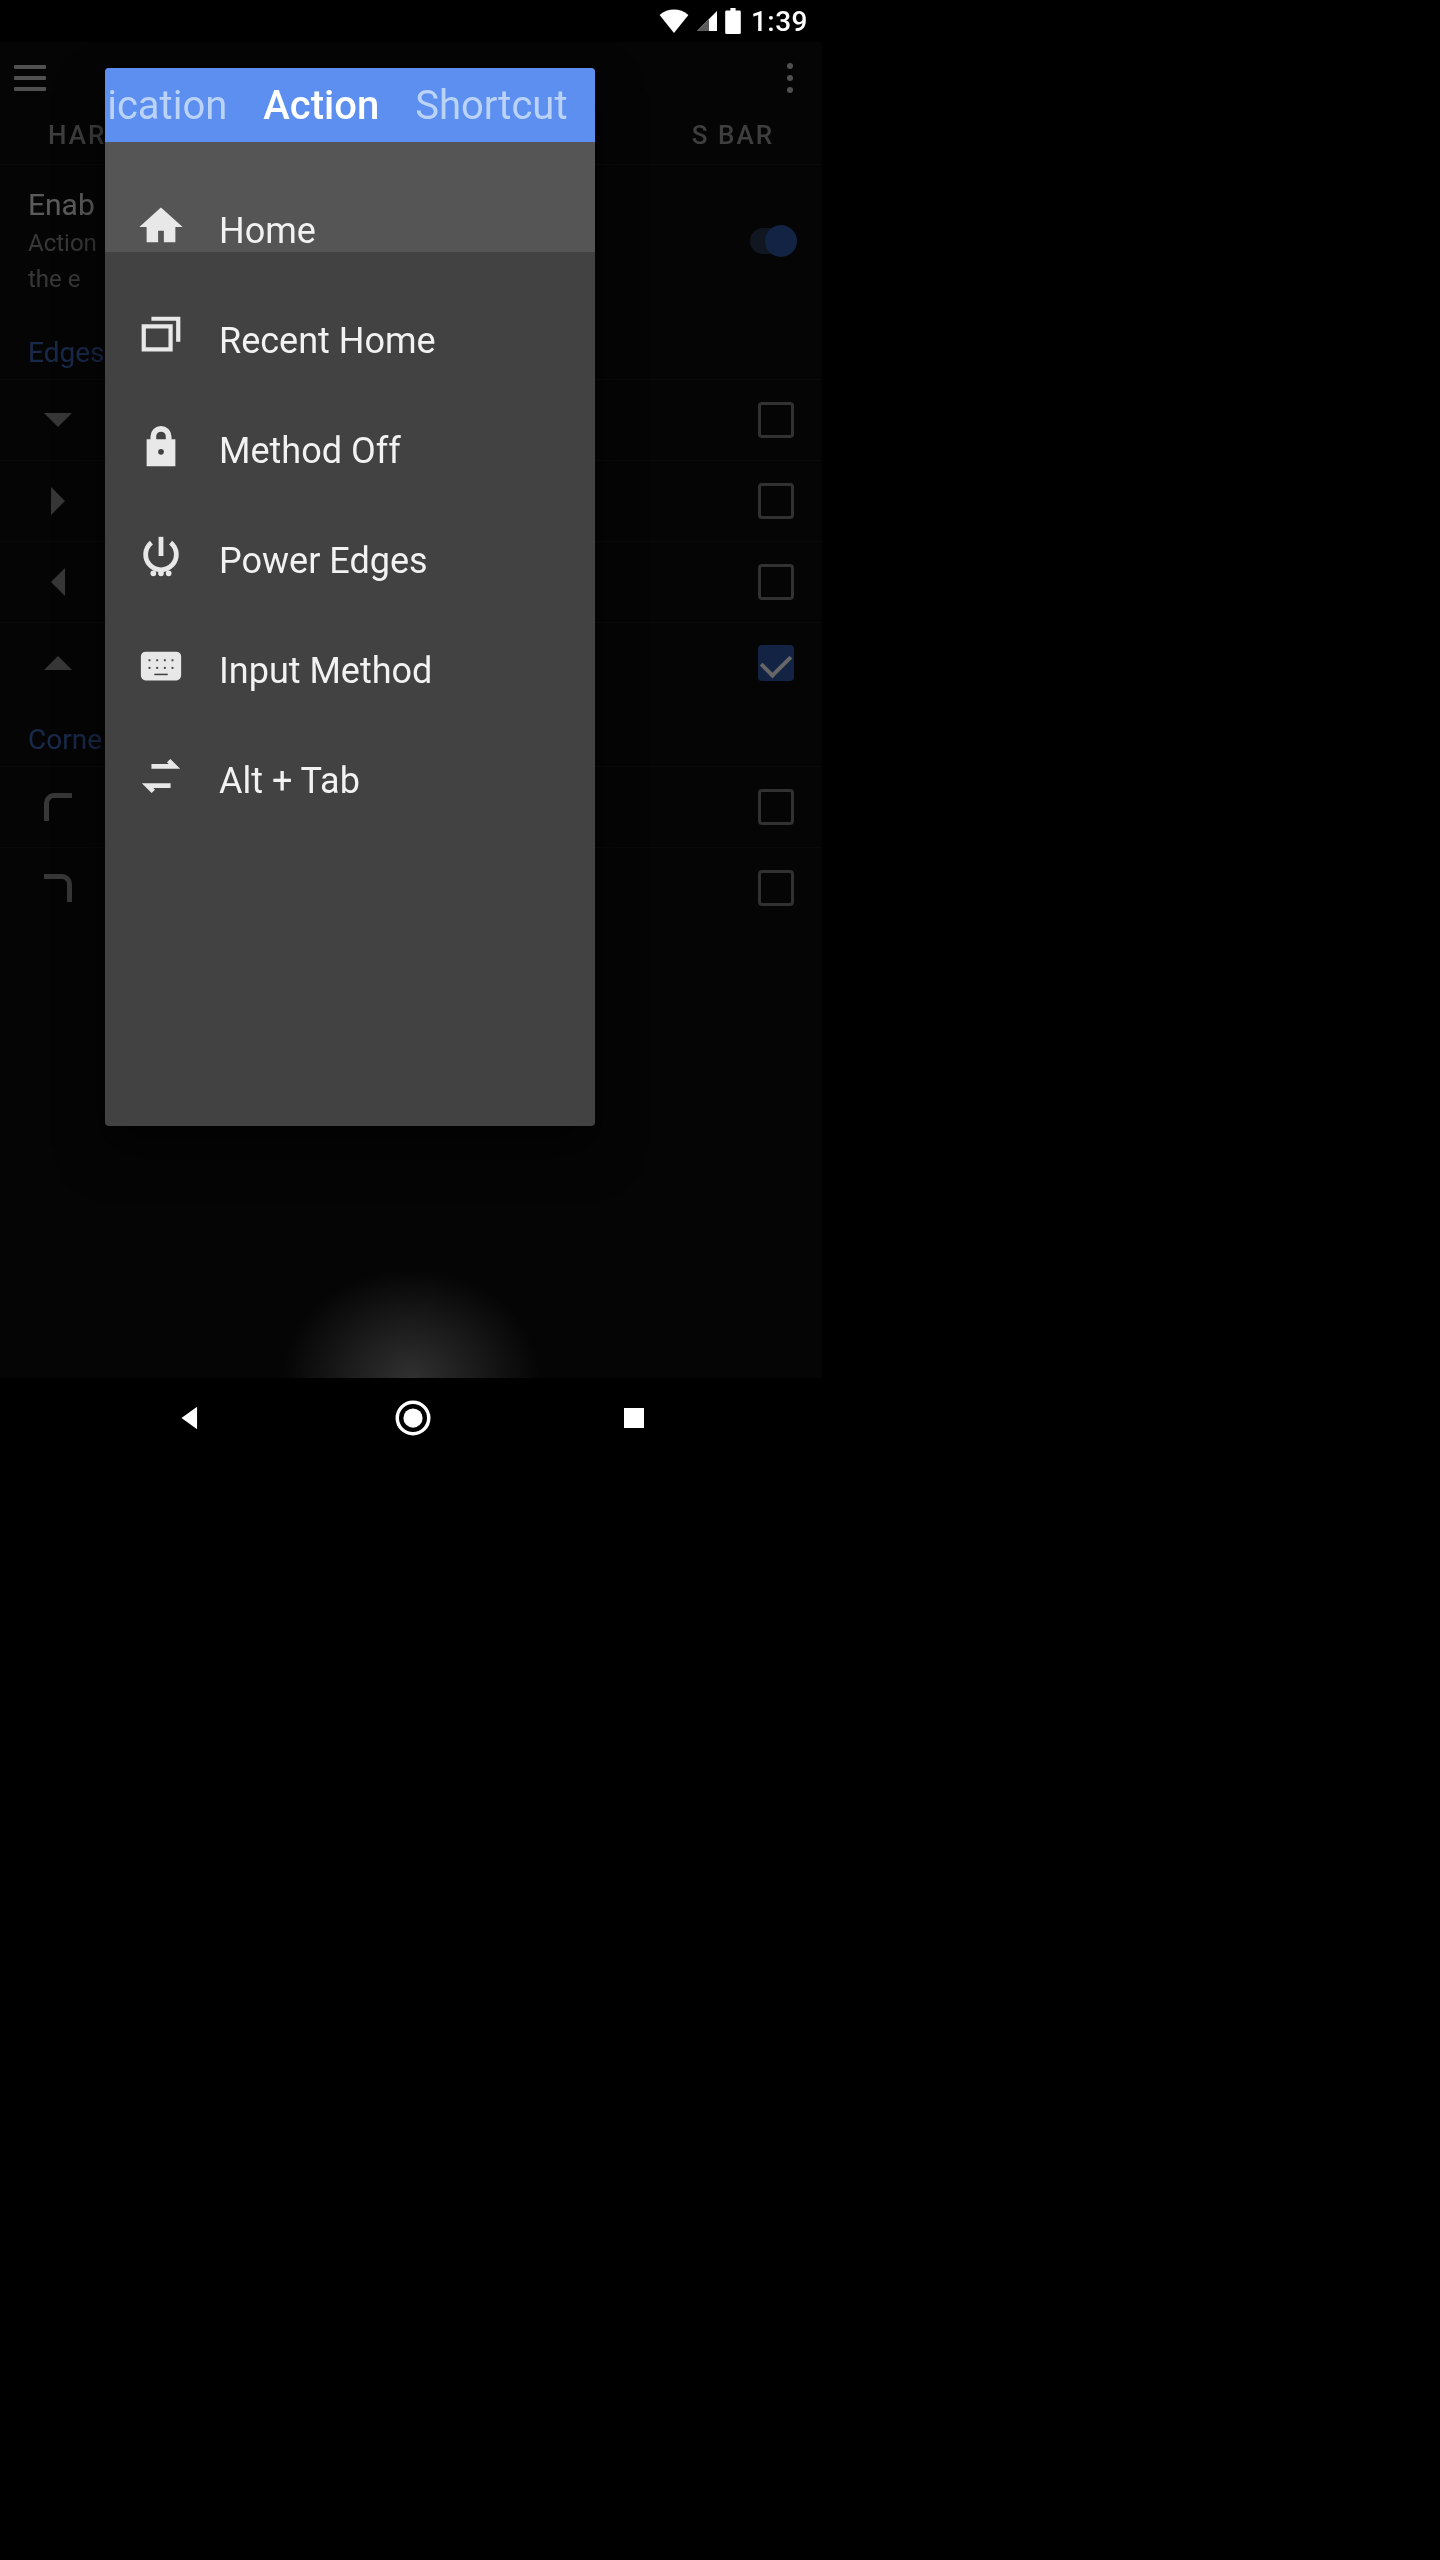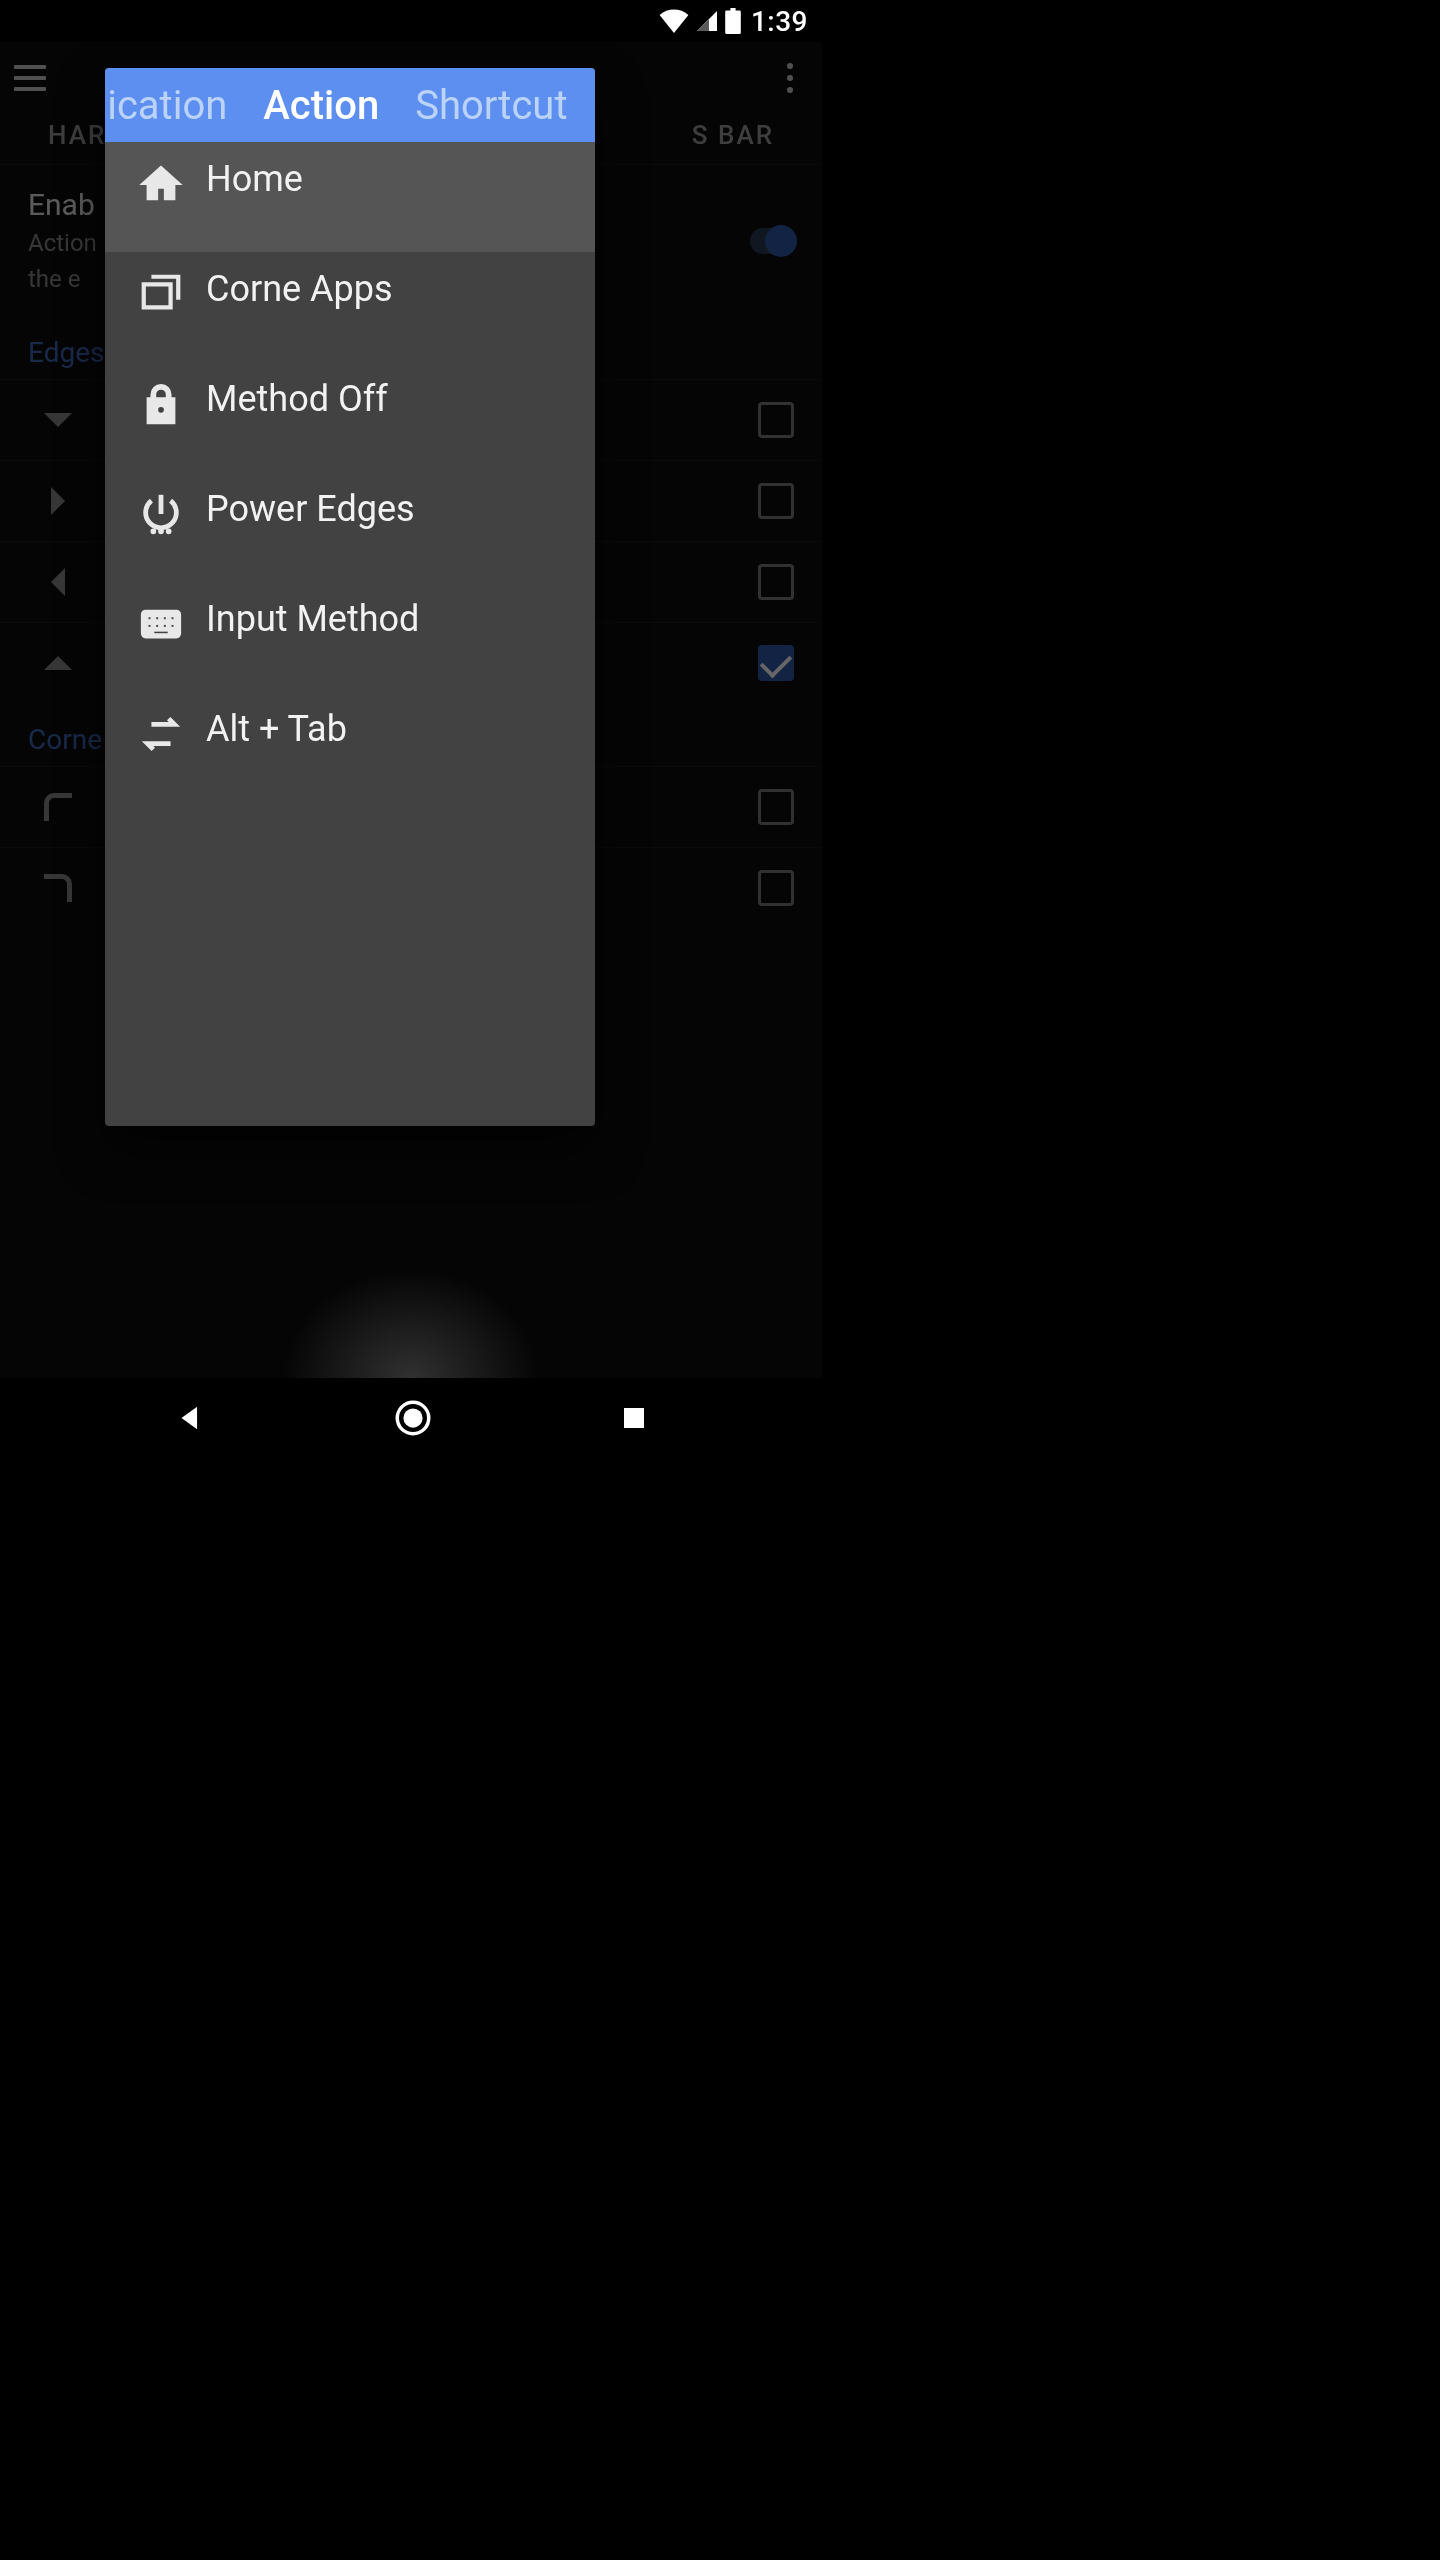--- a/index.html
+++ b/index.html
@@ -86,21 +86,21 @@
   .dialog-tabs {
     background:#5c8ff0; height:74px; display:flex; align-items:center;
     font-size:40px; font-weight:400; white-space:nowrap; overflow:hidden;
   }
   .dialog-tab { padding:0 18px; color:#bcd3f8; }
   .dialog-tab.active { color:#ffffff; font-weight:500; }
   .dialog-tab:first-child { margin-left:-48px; } 
 
   .dialog-list { flex:1; overflow:hidden; }
   .action-item {
-    display:flex; align-items:flex-start; height:110px; padding:16px 30px; gap:19px;
+    display:flex; align-items:flex-end; height:110px; padding:0 30px; gap:32px;
   }
   .action-item.selected { background:#555555; }
   .action-icon { width:52px; height:52px; display:flex; align-items:center; justify-content:center; flex-shrink:0;}
   .action-icon svg { width:46px; height:46px; fill:#e8e8e8; stroke:#e8e8e8; }
   .action-label { font-size:36px; color:#f2f2f2; }
 
 </style>
 </head>
 <body>
 
@@ -219,21 +219,21 @@
       <span class="action-label">Home</span>
     </div>
 
 
     <div class="action-item">
       <span class="action-icon">
         <svg viewBox="0 0 24 24">
             <path fill="none" stroke-width="2.2" d="M3 7h14v12H3z M7 3h14v12"></path>
           </svg>
       </span>
-      <span class="action-label">Corne Apps</span>
+      <span class="action-label">Recent Home</span>
     </div>
 
     <div class="action-item">
       <span class="action-icon">
         <svg viewBox="0 0 24 24">
             <path d="M17 9V7a5 5 0 0 0-10 0v2H5v13h14V9h-2zm-8 0V7a3 3 0 1 1 6 0v2H9zm3 8a2 2 0 1 1 0-4 2 2 0 0 1 0 4z"></path>
           </svg>
       </span>
       <span class="action-label">Method Off</span>
     </div>

